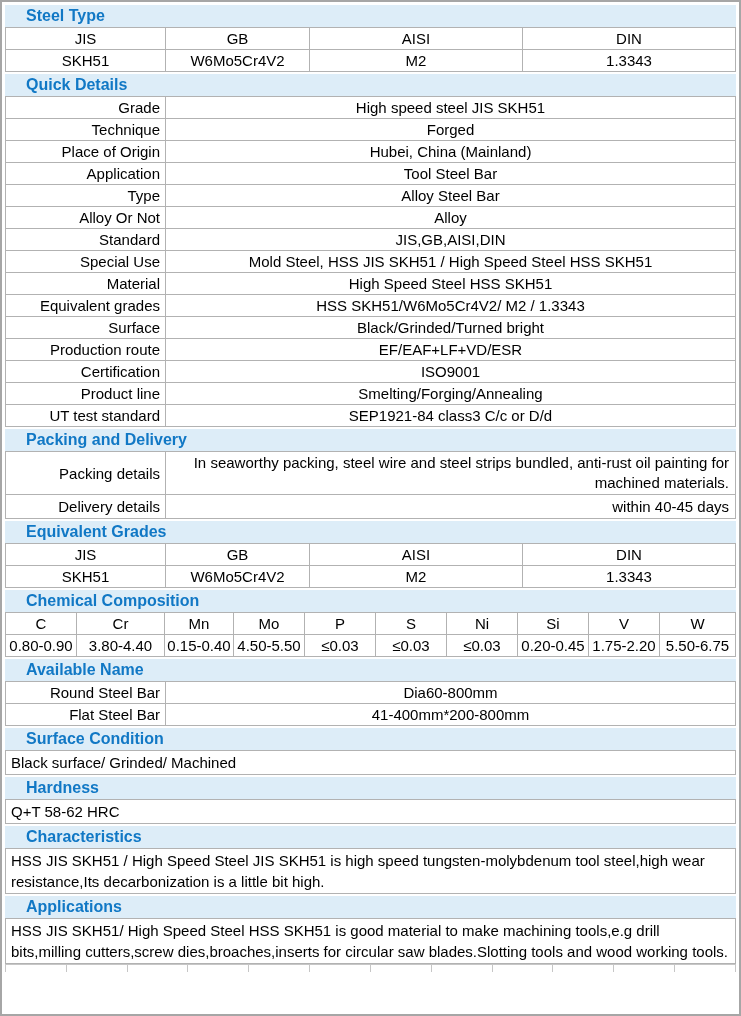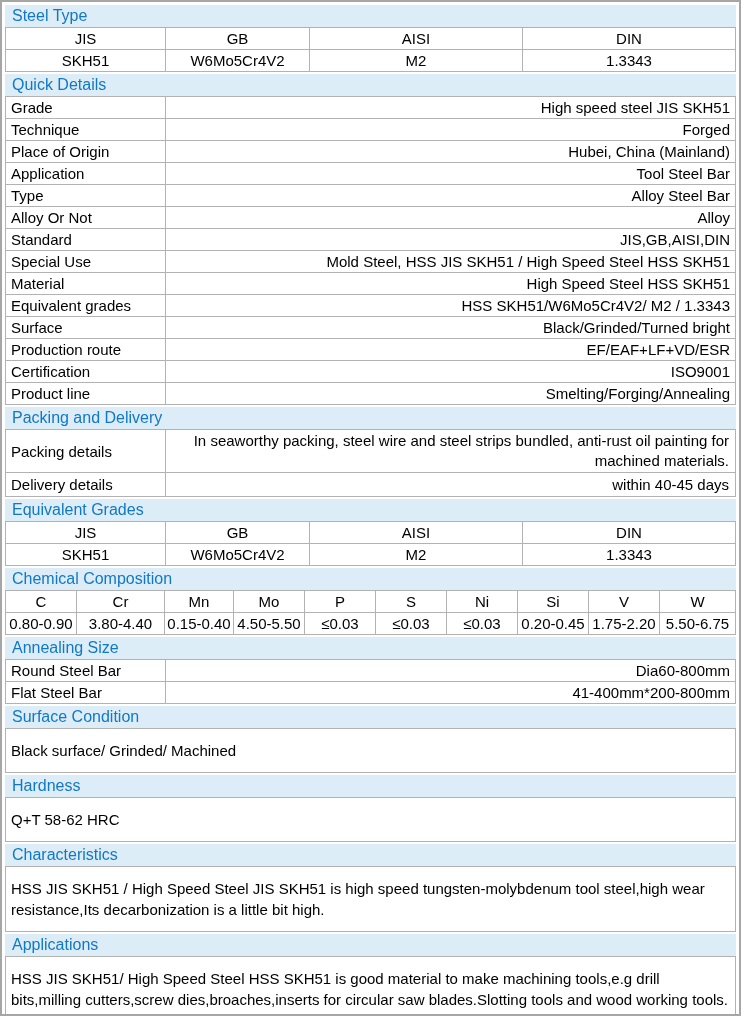--- a/index.html
+++ b/index.html
@@ -9,52 +9,52 @@
     border: 2px solid #a6a6a6;
     padding: 3px 3px 0 3px;
     overflow: hidden;
     background: #ffffff;
     color: #000000;
     font-family: "Liberation Sans", sans-serif;
   }
   .band {
     background: #ddedf8;
     color: #1178c5;
-    font-weight: normal;
+    font-weight: bold;
     font-size: 16px;
     line-height: 19px;
-    padding: 1px 5px 2px 7px;
+    padding: 1px 5px 2px 21px;
     margin-top: 2px;
   }
   .band.first { margin-top: 0; }
   table {
     width: 100%;
     border-collapse: collapse;
     table-layout: fixed;
     padding-left: 30px;
   }
   td, th {
     border: 1px solid #b2b2b2;
     font-size: 15px;
     font-weight: normal;
     padding: 0 5px;
     height: 21px;
     overflow: hidden;
     white-space: nowrap;
   }
   .grid th, .grid td { text-align: center; }
-  .kv td.label { text-align: left; }
-  .kv td.value { text-align: right; }
+  .kv td.label { text-align: right; }
+  .kv td.value { text-align: center; }
   .pk td.value { text-align: right; white-space: normal; line-height: 20px; padding: 1px 6px; }
   .chem th, .chem td { padding: 0 2px; }
   .textrow {
     border: 1px solid #b2b2b2;
     font-size: 15px;
     line-height: 21px;
-    padding: 11px 5px;
+    padding: 1px 5px;
     white-space: normal;
   }
   .clipped-strip { height: 8px; overflow: hidden; }
   .clipped-strip table td { height: 14px; border: 1px solid #c6c6c6; }
 </style>
 </head>
 <body>
 
 <div class="band first">Steel Type</div>
 <table class="grid">
@@ -135,20 +135,24 @@
         <td class="label">Production route</td>
         <td class="value">EF/EAF+LF+VD/ESR</td>
       </tr>
   <tr>
         <td class="label">Certification</td>
         <td class="value">ISO9001</td>
       </tr>
   <tr>
         <td class="label">Product line</td>
         <td class="value">Smelting/Forging/Annealing</td>
+      </tr>
+  <tr>
+        <td class="label">UT test standard</td>
+        <td class="value">SEP1921-84 class3 C/c or D/d</td>
       </tr>
 </tbody>
   </table>
 
 <div class="band">Packing and Delivery</div>
 <table class="kv pk">
   <colgroup>
       <col style="width:160px">
       <col>
     </colgroup>
@@ -223,21 +227,21 @@
     <td>≤0.03</td>
     <td>≤0.03</td>
     <td>≤0.03</td>
     <td>0.20-0.45</td>
     <td>1.75-2.20</td>
     <td>5.50-6.75</td>
   </tr>
 </tbody>
   </table>
 
-<div class="band">Annealing Size</div>
+<div class="band">Available Name</div>
 <table class="kv">
   <colgroup>
       <col style="width:160px">
       <col>
     </colgroup>
   <tbody>
       <tr>
     <td class="label">Round Steel Bar</td>
     <td class="value">Dia60-800mm</td>
   </tr>

